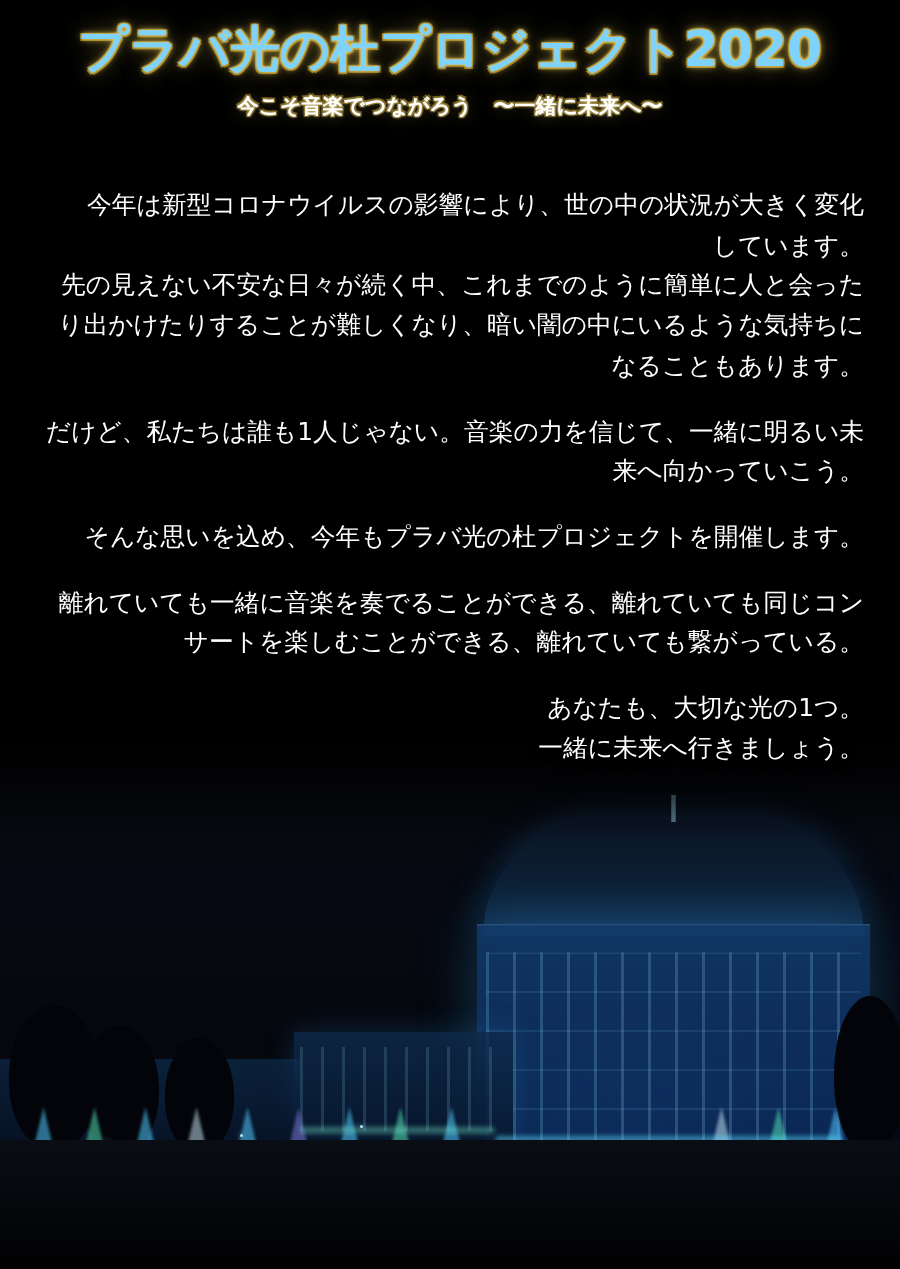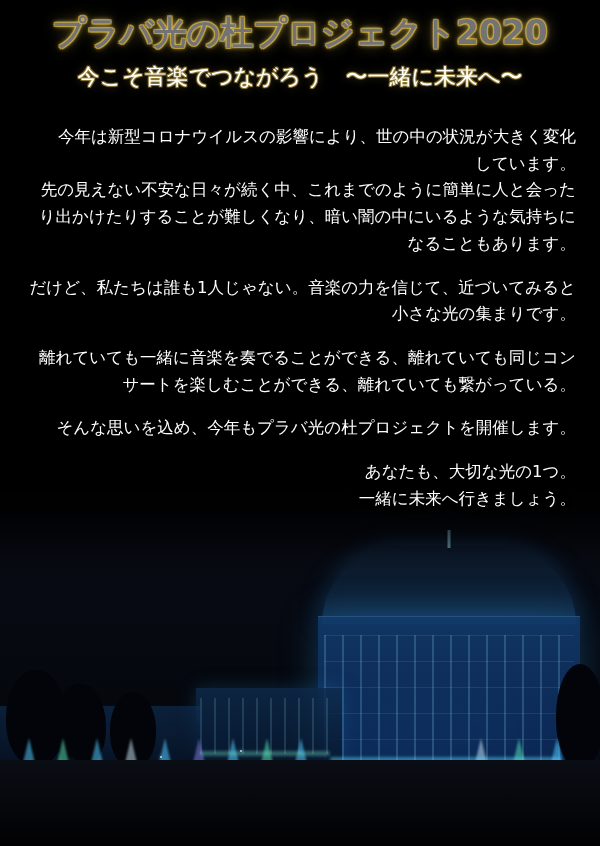--- a/index.html
+++ b/index.html
@@ -170,35 +170,35 @@
     top: 14px;
     width: 600px;
     text-align: center;
     z-index: 5;
   }
   .main-title {
     font-family: "DejaVu Sans", "Liberation Sans", sans-serif;
     font-size: 33px;
     font-weight: bold;
     letter-spacing: 0px;
-    color: #737373;
+    color: #7dd3fc;
     line-height: 1.15;
     text-shadow:
       0 0 2px #f5e38a,
       0 0 5px #d9b84a,
       1px 1px 0 #8a6a12,
       -1px 1px 0 #8a6a12,
       1px -1px 0 #8a6a12,
       -1px -1px 0 #8a6a12,
       0 0 14px rgba(230,200,90,0.55);
   }
   .sub-title {
     margin-top: 10px;
-    font-size: 22px;
-    font-weight: normal;
+    font-size: 14px;
+    font-weight: bold;
     color: #ffffff;
     text-shadow:
       0 0 2px #eadda0,
       1px 1px 0 #6b5410,
       -1px 1px 0 #6b5410,
       1px -1px 0 #6b5410,
       -1px -1px 0 #6b5410,
       0 0 10px rgba(220,195,100,0.45);
   }
 
@@ -273,20 +273,20 @@
   </div>
 
   <div class="title-wrap">
     <div class="main-title">プラバ光の杜プロジェクト2020</div>
     <div class="sub-title">今こそ音楽でつながろう　〜一緒に未来へ〜</div>
   </div>
 
   <div class="body-text">
     <p class="para indent">今年は新型コロナウイルスの影響により、世の中の状況が大きく変化しています。
 先の見えない不安な日々が続く中、これまでのように簡単に人と会ったり出かけたりすることが難しくなり、暗い闇の中にいるような気持ちになることもあります。</p>
-    <p class="para">だけど、私たちは誰も1人じゃない。音楽の力を信じて、近づいてみると小さな光の集まりです。</p>
+    <p class="para">だけど、私たちは誰も1人じゃない。音楽の力を信じて、一緒に明るい未来へ向かっていこう。</p>
+    <p class="para">そんな思いを込め、今年もプラバ光の杜プロジェクトを開催します。</p>
     <p class="para">離れていても一緒に音楽を奏でることができる、離れていても同じコンサートを楽しむことができる、離れていても繋がっている。</p>
-    <p class="para">そんな思いを込め、今年もプラバ光の杜プロジェクトを開催します。</p>
     <p class="para">あなたも、大切な光の1つ。
 一緒に未来へ行きましょう。</p>
   </div>
 
 </div>
 
 </body></html>

